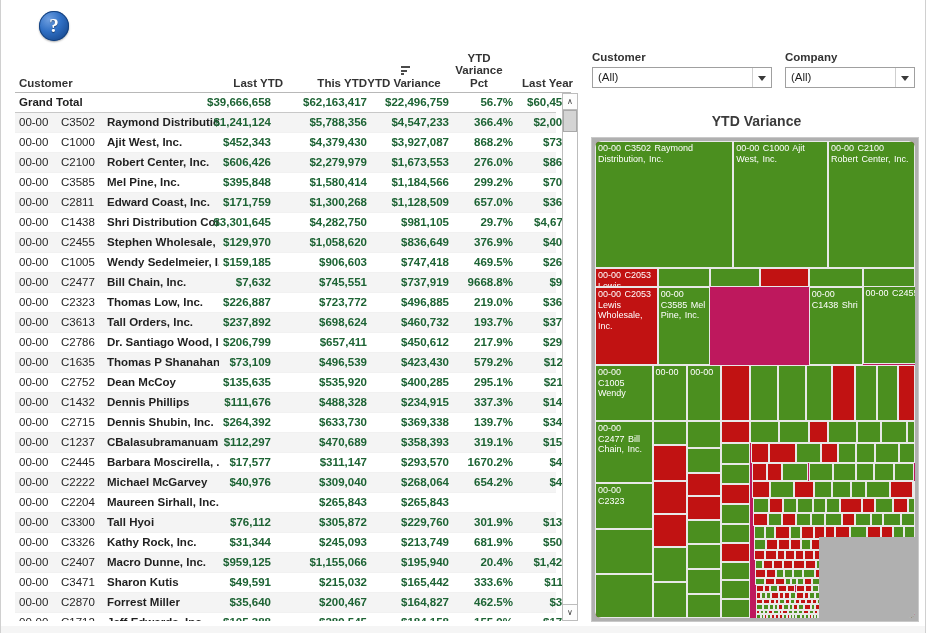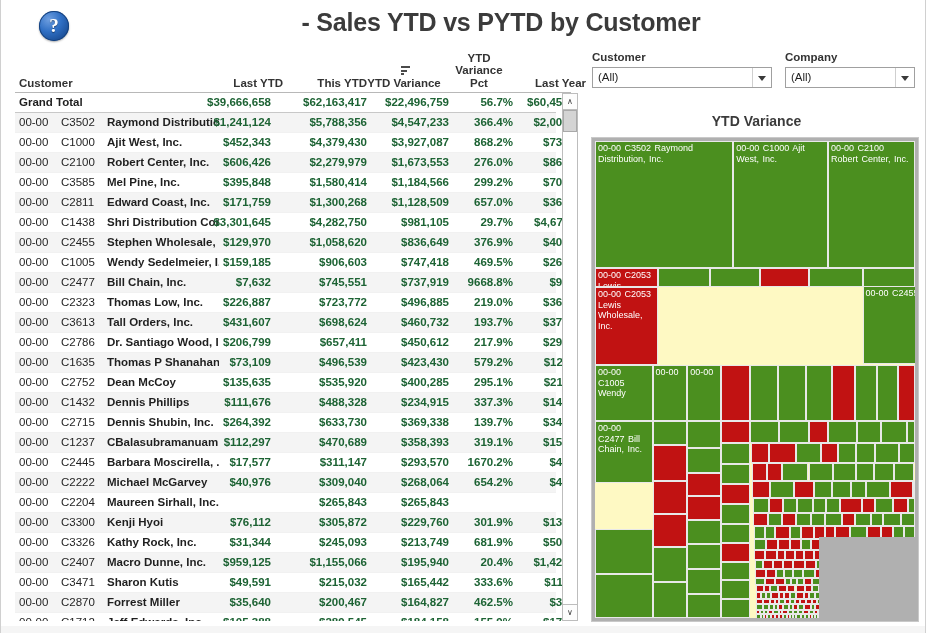--- a/index.html
+++ b/index.html
@@ -228,22 +228,23 @@
     left: 5px; top: 89px;
     width: 328px; height: 485px;
     box-sizing: border-box;
     border: 1px solid #c9c9c9;
     background: #b0b0b0;
     padding: 3px;
   }
   #tm-canvas {
     position: relative;
     width: 100%; height: 100%;
-    background: #fef9c3;
+    background: #be185d;
     overflow: hidden;
+    border-radius: 6px;
   }
   .tile {
     position: absolute;
     box-sizing: border-box;
     border: 1px solid #e8e8e8;
     overflow: hidden;
     cursor: pointer;
   }
   .tile .lab {
     display: block;
@@ -264,32 +265,31 @@
 </style>
 </head>
 <body>
 
 <div id="app">
 
   <div id="header">
     <div id="help-icon">
       <span>?</span>
     </div>
-    <div id="dash-title">- Sales YTD vs PYTD by Customer</div>
   </div>
 
   <div id="pivot">
 
     <div id="pivot-head">
       <div class="col-head" style="left:4px;">Customer</div>
       <div class="col-head rt" style="left:186px; width:82px;">Last YTD</div>
       <div class="col-head rt" style="left:270px; width:82px;">This YTD</div>
       <div class="col-head ct" style="left:352px; width:74px;">YTD Variance</div>
       <div class="col-head ct" style="left:430px; width:68px;">YTD Variance Pct</div>
-      <div class="col-head rt" style="left:493px; width:78px;">Last Year</div>
+      <div class="col-head rt" style="left:480px; width:78px;">Last Year</div>
       <div id="sort-mark">
           <i></i>
           <i></i>
           <i></i>
         </div>
     </div>
 
     <div id="grid-wrap">
       <div id="grid">
         <div class="row total">
@@ -398,21 +398,21 @@
             <div class="cell c-last num">$226,887</div>
             <div class="cell c-this num">$723,772</div>
             <div class="cell c-var num">$496,885</div>
             <div class="cell c-pct num">219.0%</div>
             <div class="cell c-ly num">$366,360</div>
           </div>
           <div class="row alt">
             <div class="cell c-dept">00-00</div>
             <div class="cell c-code">C3613</div>
             <div class="cell c-name">Tall Orders, Inc.</div>
-            <div class="cell c-last num">$431,607</div>
+            <div class="cell c-last num">$237,892</div>
             <div class="cell c-this num">$698,624</div>
             <div class="cell c-var num">$460,732</div>
             <div class="cell c-pct num">193.7%</div>
             <div class="cell c-ly num">$377,476</div>
           </div>
           <div class="row">
             <div class="cell c-dept">00-00</div>
             <div class="cell c-code">C2786</div>
             <div class="cell c-name">Dr. Santiago Wood, I..</div>
             <div class="cell c-last num">$206,799</div>
@@ -497,21 +497,21 @@
             <div class="cell c-name">Maureen Sirhall, Inc.</div>
             <div class="cell c-last num"></div>
             <div class="cell c-this num">$265,843</div>
             <div class="cell c-var num">$265,843</div>
             <div class="cell c-pct num"></div>
             <div class="cell c-ly num"></div>
           </div>
           <div class="row alt">
             <div class="cell c-dept">00-00</div>
             <div class="cell c-code">C3300</div>
-            <div class="cell c-name">Kenji Hyoi</div>
+            <div class="cell c-name">Tall Hyoi</div>
             <div class="cell c-last num">$76,112</div>
             <div class="cell c-this num">$305,872</div>
             <div class="cell c-var num">$229,760</div>
             <div class="cell c-pct num">301.9%</div>
             <div class="cell c-ly num">$138,528</div>
           </div>
           <div class="row">
             <div class="cell c-dept">00-00</div>
             <div class="cell c-code">C3326</div>
             <div class="cell c-name">Kathy Rock, Inc.</div>
@@ -601,20 +601,26 @@
           <div class="tile" style="left: 0px; top: 127.359px; width: 62.72px; height: 19.08px; background: rgb(193, 18, 18);">
             <span class="lab">00-00 C2053 Lewis Wholesale, Inc.</span>
           </div>
           <div class="tile" style="left: 62.72px; top: 127.359px; width: 51.84px; height: 19.08px; background: rgb(75, 143, 31);"></div>
           <div class="tile" style="left: 114.56px; top: 127.359px; width: 50.56px; height: 19.08px; background: rgb(75, 143, 31);"></div>
           <div class="tile" style="left: 165.12px; top: 127.359px; width: 48.64px; height: 19.08px; background: rgb(193, 18, 18);"></div>
           <div class="tile" style="left: 213.76px; top: 127.359px; width: 53.76px; height: 19.08px; background: rgb(75, 143, 31);"></div>
           <div class="tile" style="left: 267.52px; top: 127.359px; width: 52.48px; height: 19.08px; background: rgb(75, 143, 31);"></div>
           <div class="tile" style="left: 0px; top: 146.439px; width: 62.72px; height: 77.751px; background: rgb(193, 18, 18);">
             <span class="lab">00-00 C2053 Lewis Wholesale, Inc.</span>
+          </div>
+          <div class="tile" style="left: 62.72px; top: 146.439px; width: 51.84px; height: 77.751px; background: rgb(75, 143, 31);">
+            <span class="lab">00-00 C3585 Mel Pine, Inc.</span>
+          </div>
+          <div class="tile" style="left: 213.76px; top: 146.439px; width: 53.76px; height: 77.751px; background: rgb(75, 143, 31);">
+            <span class="lab">00-00 C1438 Shri</span>
           </div>
           <div class="tile" style="left: 267.52px; top: 145px; width: 70px; height: 77.751px; background: rgb(75, 143, 31);">
             <span class="lab">00-00 C2455</span>
           </div>
           <div class="tile" style="left: 0px; top: 224.19px; width: 57.6px; height: 56.286px; background: rgb(75, 143, 31);">
             <span class="lab">00-00 C1005 Wendy</span>
           </div>
           <div class="tile" style="left: 57.6px; top: 224.19px; width: 34.56px; height: 56.286px; background: rgb(75, 143, 31);">
             <span class="lab">00-00</span>
           </div>
@@ -624,20 +630,23 @@
           <div class="tile" style="left: 125.76px; top: 224.19px; width: 29.44px; height: 56.286px; background: rgb(193, 18, 18);"></div>
           <div class="tile" style="left: 155.2px; top: 224.19px; width: 28.16px; height: 56.286px; background: rgb(75, 143, 31);"></div>
           <div class="tile" style="left: 183.36px; top: 224.19px; width: 27.52px; height: 56.286px; background: rgb(75, 143, 31);"></div>
           <div class="tile" style="left: 210.88px; top: 224.19px; width: 26.24px; height: 56.286px; background: rgb(75, 143, 31);"></div>
           <div class="tile" style="left: 237.12px; top: 224.19px; width: 22.72px; height: 56.286px; background: rgb(193, 18, 18);"></div>
           <div class="tile" style="left: 259.84px; top: 224.19px; width: 22.4px; height: 56.286px; background: rgb(75, 143, 31);"></div>
           <div class="tile" style="left: 282.24px; top: 224.19px; width: 20.48px; height: 56.286px; background: rgb(75, 143, 31);"></div>
           <div class="tile" style="left: 302.72px; top: 224.19px; width: 17.28px; height: 56.286px; background: rgb(193, 18, 18);"></div>
           <div class="tile" style="left: 0px; top: 280.476px; width: 57.6px; height: 62.01px; background: rgb(75, 143, 31);">
             <span class="lab">00-00 C2477 Bill Chain, Inc.</span>
+          </div>
+          <div class="tile" style="left: 0px; top: 342.486px; width: 57.6px; height: 45.792px; background: rgb(75, 143, 31);">
+            <span class="lab">00-00 C2323</span>
           </div>
           <div class="tile" style="left: 0px; top: 388.278px; width: 57.6px; height: 44.361px; background: rgb(75, 143, 31);"></div>
           <div class="tile" style="left: 0px; top: 432.639px; width: 57.6px; height: 44.361px; background: rgb(75, 143, 31);"></div>
           <div class="tile" style="left: 57.6px; top: 280.476px; width: 34.56px; height: 23.85px; background: rgb(75, 143, 31);"></div>
           <div class="tile" style="left: 57.6px; top: 304.326px; width: 34.56px; height: 35.775px; background: rgb(193, 18, 18);"></div>
           <div class="tile" style="left: 57.6px; top: 340.101px; width: 34.56px; height: 33.39px; background: rgb(193, 18, 18);"></div>
           <div class="tile" style="left: 57.6px; top: 373.491px; width: 34.56px; height: 32.436px; background: rgb(193, 18, 18);"></div>
           <div class="tile" style="left: 57.6px; top: 405.927px; width: 34.56px; height: 35.298px; background: rgb(75, 143, 31);"></div>
           <div class="tile" style="left: 57.6px; top: 441.225px; width: 34.56px; height: 35.775px; background: rgb(75, 143, 31);"></div>
           <div class="tile" style="left: 92.16px; top: 280.476px; width: 33.6px; height: 26.235px; background: rgb(75, 143, 31);"></div>

